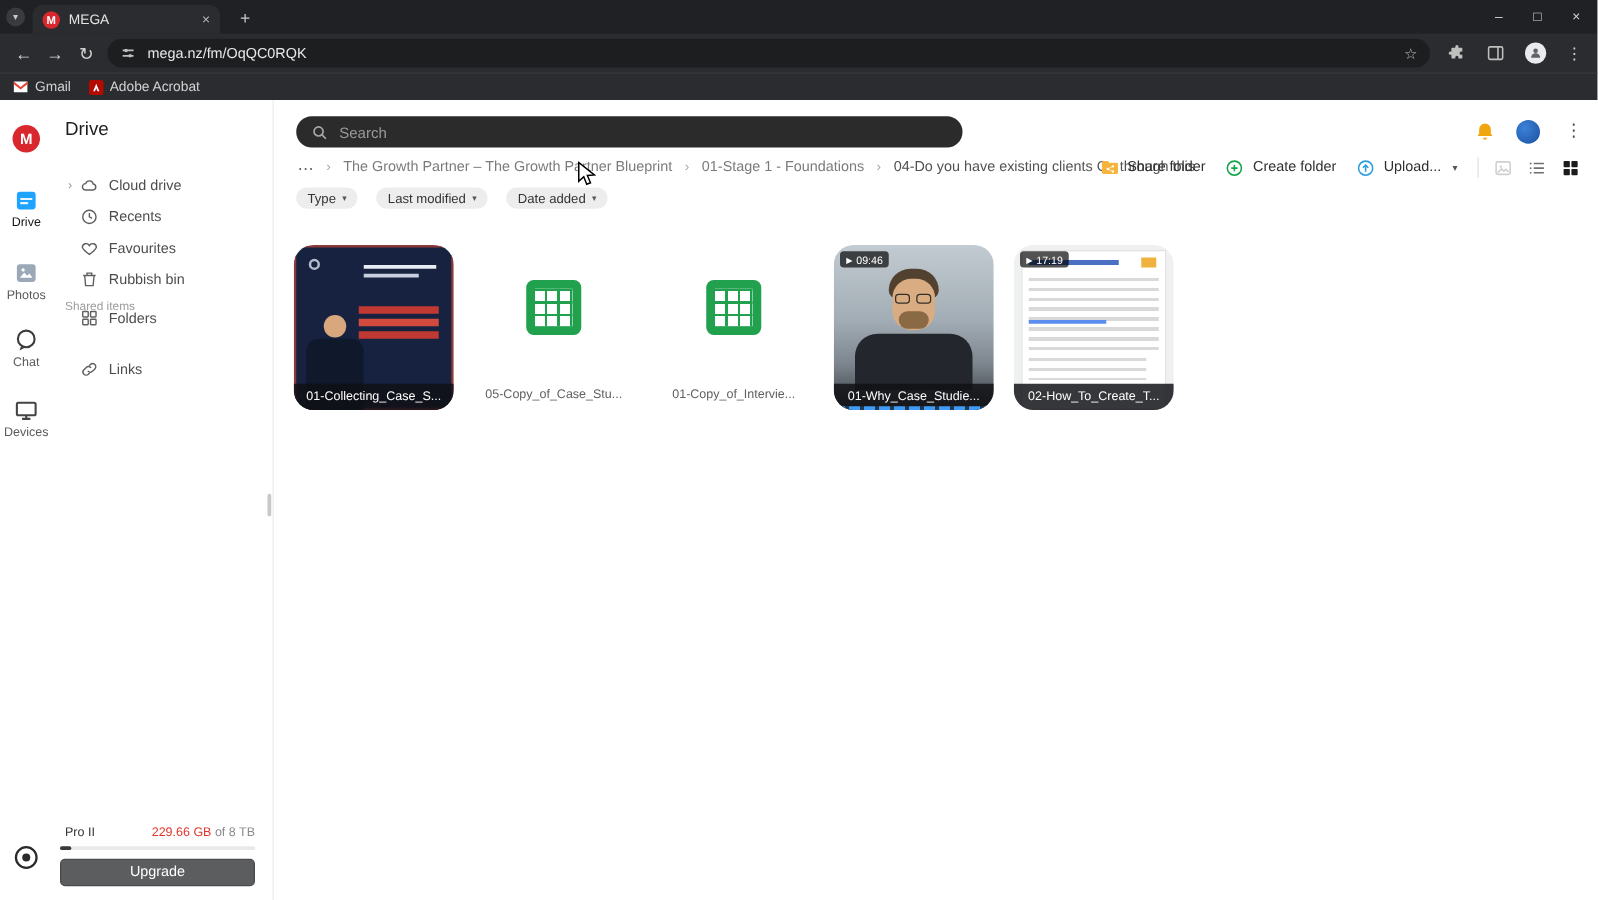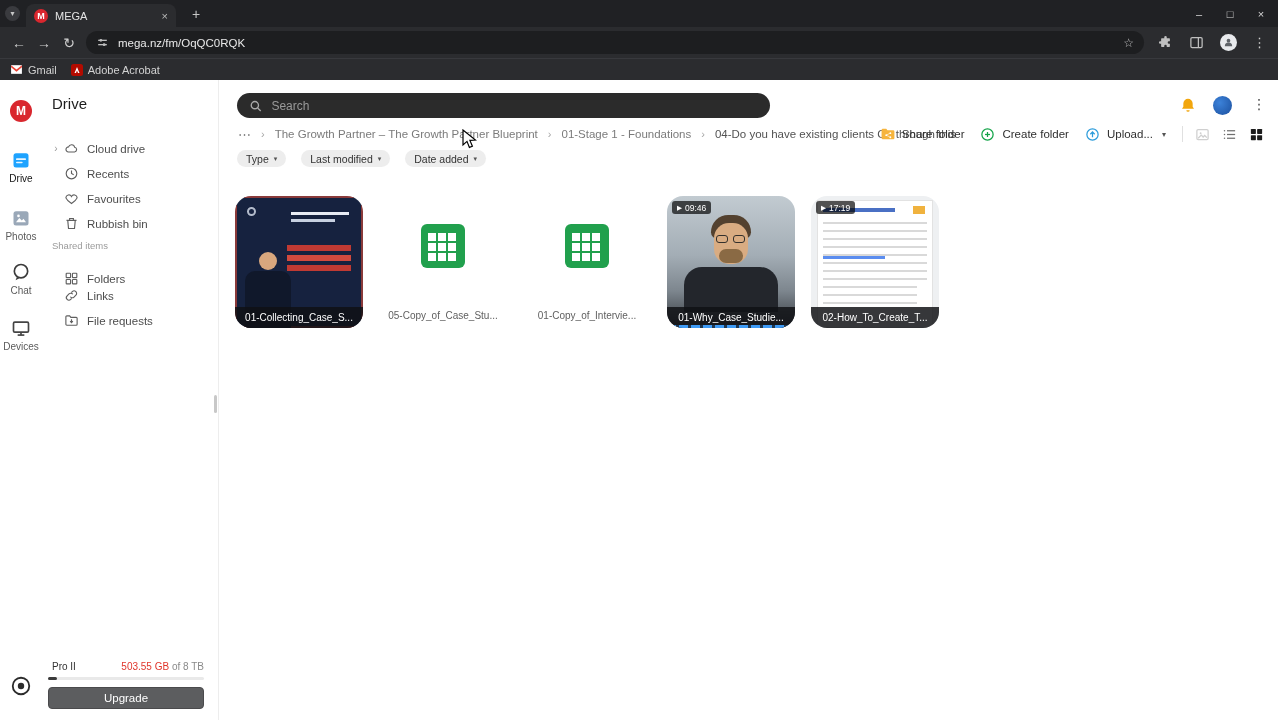--- a/index.html
+++ b/index.html
@@ -263,47 +263,40 @@
     </div>
     <div class="sb-item" style="top:131px">
       <svg width="15" height="15" viewBox="0 0 24 24" fill="none" stroke="#5f5f5f" stroke-width="1.8">
           <path d="M4 7h16M9 7V4h6v3M6 7l1.2 13h9.6L18 7"></path>
         </svg>
       <span>Rubbish bin</span>
     </div>
 
     <div class="sb-section">Shared items</div>
 
-    <div class="sb-item" style="top:186px">
+    <div class="sb-item" style="top:162px">
       <svg width="15" height="15" viewBox="0 0 24 24" fill="none" stroke="#5f5f5f" stroke-width="1.8">
           <rect x="3.5" y="3.5" width="7" height="7" rx="1"></rect>
           <rect x="13.5" y="3.5" width="7" height="7" rx="1"></rect>
           <rect x="3.5" y="13.5" width="7" height="7" rx="1"></rect>
           <rect x="13.5" y="13.5" width="7" height="7" rx="1"></rect>
         </svg>
       <span>Folders</span>
     </div>
     <div class="sb-item" style="top:203px">
       <svg width="15" height="15" viewBox="0 0 24 24" fill="none" stroke="#5f5f5f" stroke-width="1.8">
           <path d="M10 14a4 4 0 0 0 6 .5l3-3a4 4 0 0 0-5.7-5.7l-1.6 1.6"></path>
           <path d="M14 10a4 4 0 0 0-6-.5l-3 3a4 4 0 0 0 5.7 5.7l1.6-1.6"></path>
         </svg>
       <span>Links</span>
     </div>
-    <div class="sb-item" style="top:228px">
-      <svg width="15" height="15" viewBox="0 0 24 24" fill="none" stroke="#5f5f5f" stroke-width="1.8">
-          <path d="M3 6a1.5 1.5 0 0 1 1.5-1.5H9l2 2.5h8.5A1.5 1.5 0 0 1 21 8.5V18a1.5 1.5 0 0 1-1.5 1.5h-15A1.5 1.5 0 0 1 3 18z"></path>
-          <path d="M12 10v5M9.8 13l2.2 2.3L14.2 13"></path>
-        </svg>
-      <span>File requests</span>
-    </div>
 
     <div class="plan">Pro II</div>
     <div class="usage">
-      <span class="used">503.55 GB</span>
+      <span class="used">229.66 GB</span>
       <span>of 8 TB</span>
     </div>
     <div class="bar">
         <div class="bar-fill"></div>
       </div>
     <div class="upgrade">Upgrade</div>
     <div class="resize-handle"></div>
   </div>
 
   <div class="search">

